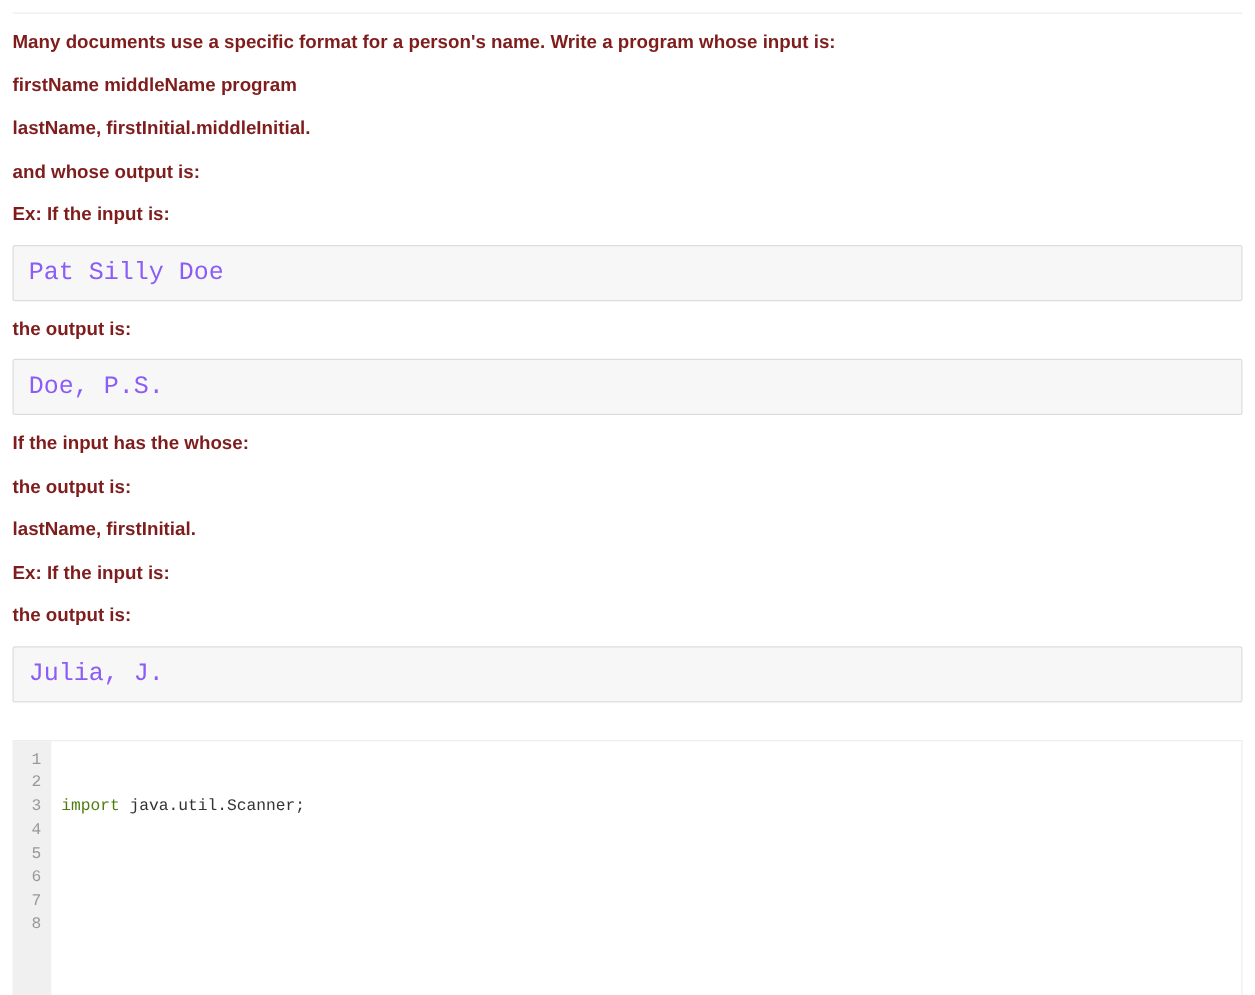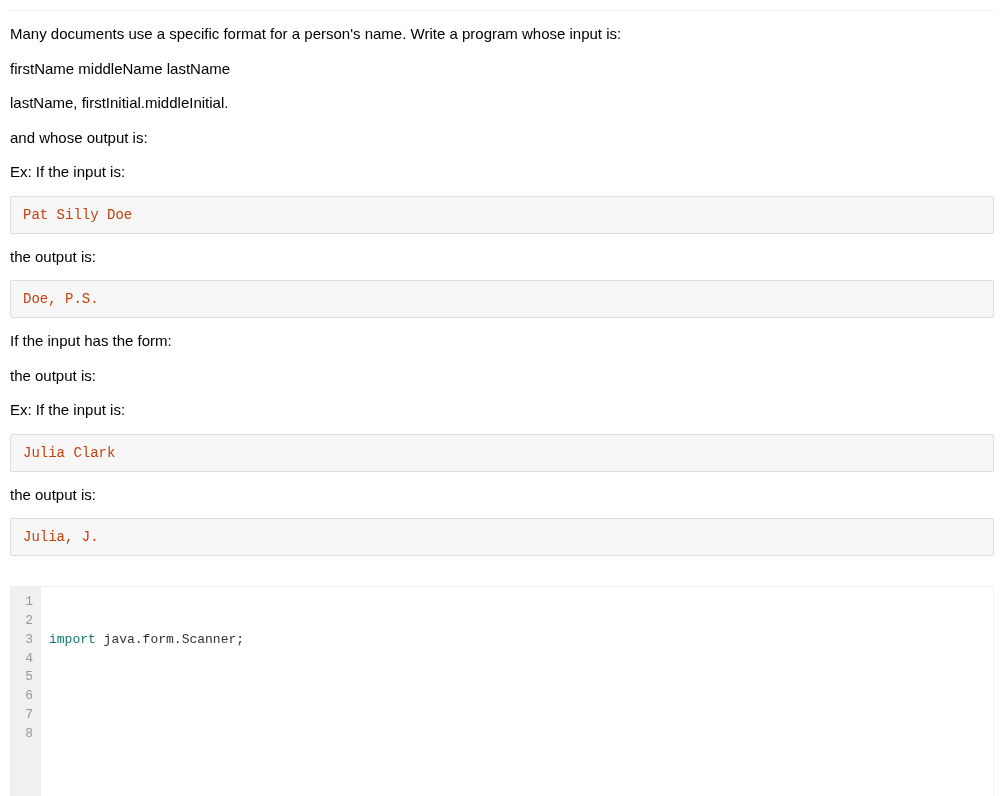--- a/index.html
+++ b/index.html
@@ -10,31 +10,31 @@
       padding: 10px;
       font-family: 'Helvetica Neue', Helvetica, Arial, sans-serif;
       font-size: 15px;
       color: #555;
       background: #fff;
       width: 1004px;
     }
     .prompt-text {
       margin: 12px 0;
       line-height: 1.5;
-      color: #000000;
-      font-weight: 400;
+      color: #7f1d1d;
+      font-weight: 700;
     }
     .code-output {
       background: #f7f7f7;
       border: 1px solid #ddd;
       padding: 10px 12px;
       margin: 12px 0;
       font-family: 'Courier New', Courier, monospace;
-      font-size: 14px;
-      color: #c2410c;
+      font-size: 20px;
+      color: #8b5cf6;
       border-radius: 2px;
     }
     .editor-container {
       margin-top: 30px;
       border: 1px solid #eee;
     }
     .code-editor {
       display: flex;
       font-family: Consolas, 'Courier New', monospace;
       font-size: 13px;
@@ -53,73 +53,73 @@
     }
     .code-area {
       padding: 6px 8px;
       flex: 1;
       white-space: pre;
       color: #333;
     }
     .code-line {
       min-height: 1.45em;
     }
-    .kw-import { color: #0f766e; }
+    .kw-import { color: #4d7c0f; }
     .cursor-line {
       background: #f0f0f0;
     }
     hr.top-divider {
       border: none;
       border-top: 1px solid #eee;
       margin: 0;
     }
   </style>
 </head>
 <body>
 
 <hr class="top-divider">
 
 <div>
   <p class="prompt-text">Many documents use a specific format for a person's name. Write a program whose input is:</p>
-  <p class="prompt-text">firstName middleName lastName</p>
+  <p class="prompt-text">firstName middleName program</p>
   <p class="prompt-text">lastName, firstInitial.middleInitial.</p>
   <p class="prompt-text">and whose output is:</p>
   <p class="prompt-text">Ex: If the input is:</p>
 
   <div class="code-output">Pat Silly Doe</div>
 
   <p class="prompt-text">the output is:</p>
 
   <div class="code-output">Doe, P.S.</div>
 
-  <p class="prompt-text">If the input has the form:</p>
+  <p class="prompt-text">If the input has the whose:</p>
   <p class="prompt-text">the output is:</p>
+  <p class="prompt-text">lastName, firstInitial.</p>
   <p class="prompt-text">Ex: If the input is:</p>
 
-  <div class="code-output">Julia Clark</div>
 
   <p class="prompt-text">the output is:</p>
 
   <div class="code-output">Julia, J.</div>
 </div>
 
 <div class="editor-container">
   <div class="code-editor">
     <div class="gutter">
       <div class="line-num">1</div>
       <div class="line-num">2</div>
       <div class="line-num">3</div>
       <div class="line-num">4</div>
       <div class="line-num">5</div>
       <div class="line-num">6</div>
       <div class="line-num">7</div>
       <div class="line-num cursor-line">8</div>
     </div>
     <div class="code-area">
-      <div class="code-line"><span class="kw-import">import</span><span> java.form.Scanner;</span></div>
+      <div class="code-line"><span class="kw-import">import</span><span> java.util.Scanner;</span></div>
       <div class="code-line"></div>
       
       
       
       
       
       
     </div>
   </div>
 </div>

